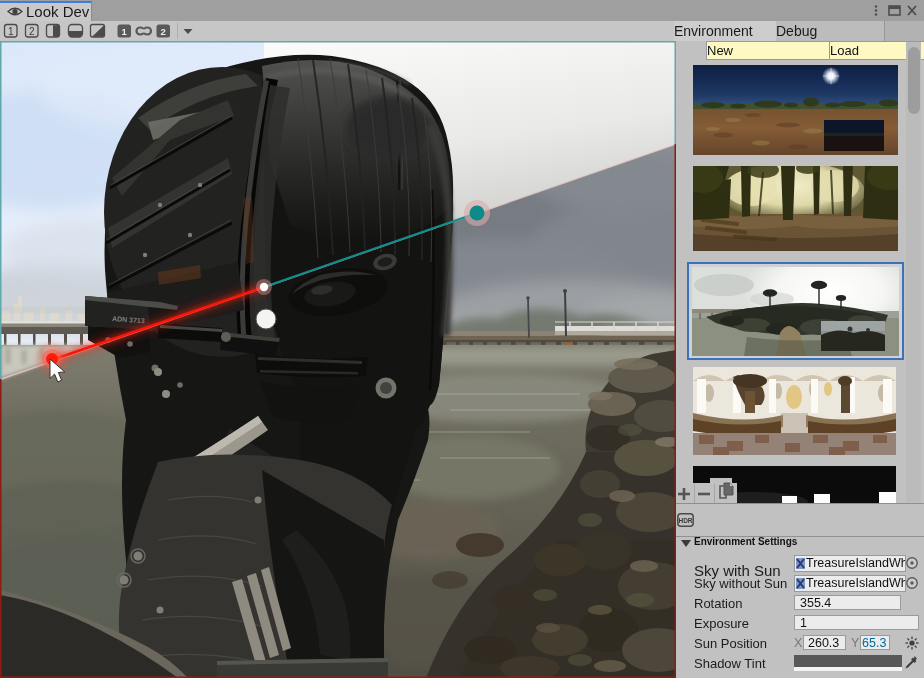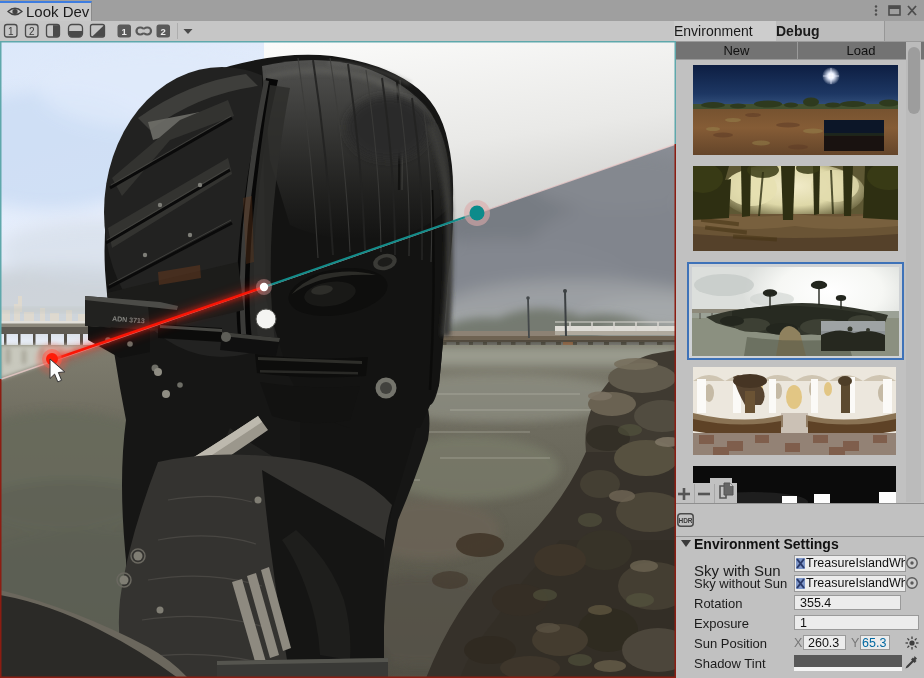--- a/index.html
+++ b/index.html
@@ -6,24 +6,24 @@
     font-family:"Liberation Sans",sans-serif;background:#c1c1c1;}
   .abs{position:absolute;}
   #titlebar{left:0;top:0;width:924px;height:21px;background:#9f9f9f;}
   #tab{left:0;top:1px;width:91px;height:20px;background:#c9c9c9;
     border-top:2px solid #3e7de0;border-right:1px solid #8a8a8a;}
   #tabtxt{left:26px;top:3px;font-size:15px;color:#1a1a1a;}
   #toolstrip{left:0;top:21px;width:676px;height:20px;background:#c6c6c6;border-bottom:1px solid #8f8f8f;}
   #rtabs{left:676px;top:21px;width:248px;height:20px;background:#b2b2b2;border-bottom:1px solid #8f8f8f;}
   .rtab{position:absolute;top:0;height:20px;font-size:14px;color:#1a1a1a;text-align:left;line-height:20px;}
   #envtab{left:-2px;width:102px;background:#cdcdcd;border-right:1px solid #979797;}
-  #dbgtab{left:100px;width:108px;background:#bcbcbc;border-right:1px solid #979797;font-weight:bold;}
+  #dbgtab{left:100px;width:108px;background:#bcbcbc;border-right:1px solid #979797;}
   #panel{left:676px;top:41px;width:248px;height:637px;background:#c1c1c1;}
-  .btnrow{position:absolute;top:0;height:17px;background:#737373;border:1px solid #9a9a9a;
-    font-size:13px;color:#111;text-align:center;line-height:17px;}
+  .btnrow{position:absolute;top:0;height:17px;background:#fef9c3;border:1px solid #9a9a9a;
+    font-size:13px;color:#111;text-align:left;line-height:17px;margin-left:32px;}
   #viewport{left:0;top:41px;width:676px;height:637px;}
 </style>
 </head>
 <body>
 <div class="abs" id="titlebar"></div>
 <div class="abs" id="tab"></div>
 <svg class="abs" style="left:7px;top:6px" width="16" height="11" viewBox="0 0 16 11">
   <path d="M1,5.5 Q8,-1 15,5.5 Q8,12 1,5.5 Z" fill="none" stroke="#414141" stroke-width="1.3"></path>
   <circle cx="8" cy="5.5" r="2.6" fill="#414141"></circle>
 </svg>
@@ -316,21 +316,21 @@
   <div class="abs" style="left:0;top:461.5px;width:248px;height:1px;background:#8e8e8e;"></div>
   <div class="abs" style="left:0;top:462.5px;width:248px;height:174.5px;background:#c1c1c1;"></div>
 
   <svg class="abs" style="left:1px;top:472px" width="17" height="14" viewBox="0 0 17 14">
     <rect x="0.8" y="0.8" width="15.4" height="12.4" rx="3" fill="none" stroke="#4a4a4a" stroke-width="1.5"></rect>
     <text x="8.5" y="9.8" font-size="6.5" font-weight="bold" fill="#3a3a3a" text-anchor="middle" font-family="Liberation Sans">HDR</text>
   </svg>
   <div class="abs" style="left:0;top:494.5px;width:248px;height:1px;background:#919191;"></div>
 
   <div class="abs" style="left:5px;top:499px;width:0;height:0;border-left:5.5px solid transparent;border-right:5.5px solid transparent;border-top:7px solid #3a3a3a;"></div>
-  <div class="abs" style="left:18px;top:495px;font-size:14px;font-weight:bold;color:#111;">Environment Settings</div>
+  <div class="abs" style="left:18px;top:495px;font-size:10px;font-weight:bold;color:#111;">Environment Settings</div>
   <div class="abs" style="left:18px;top:521px;font-size:15px;color:#1c1c1c;">Sky with Sun</div>
   <div class="abs" style="left:18px;top:535px;font-size:13px;color:#1c1c1c;">Sky without Sun</div>
   <div class="abs" style="left:18px;top:555px;font-size:13px;color:#1c1c1c;">Rotation</div>
   <div class="abs" style="left:18px;top:575px;font-size:13px;color:#1c1c1c;">Exposure</div>
   <div class="abs" style="left:18px;top:595px;font-size:13px;color:#1c1c1c;">Sun Position</div>
   <div class="abs" style="left:18px;top:615px;font-size:13px;color:#1c1c1c;">Shadow Tint</div>
   <div class="abs" style="left:118px;top:514px;width:110px;height:15px;background:#ececec;border:0.5px solid #9a9a9a;overflow:hidden;font-size:12.5px;color:#111;line-height:15px;">
     <svg class="abs" style="left:1px;top:2px" width="9" height="11" viewBox="0 0 9 11">
         <rect width="9" height="11" fill="#7e96c8"></rect>
         <path d="M1,1 L8,10 M8,1 L1,10" stroke="#2a3a6a" stroke-width="2"></path>

